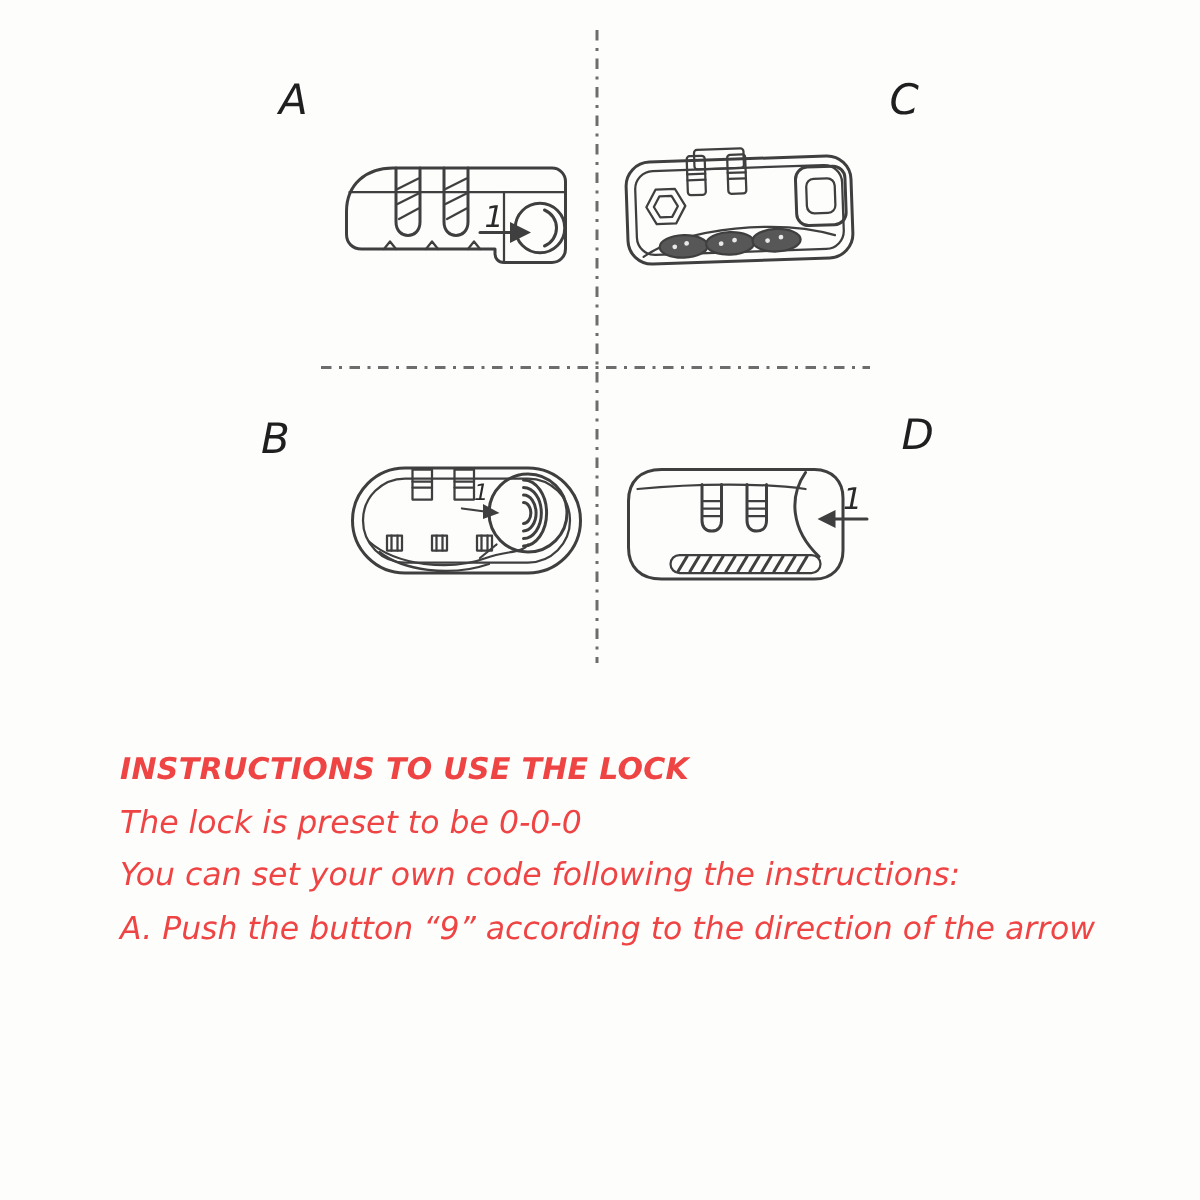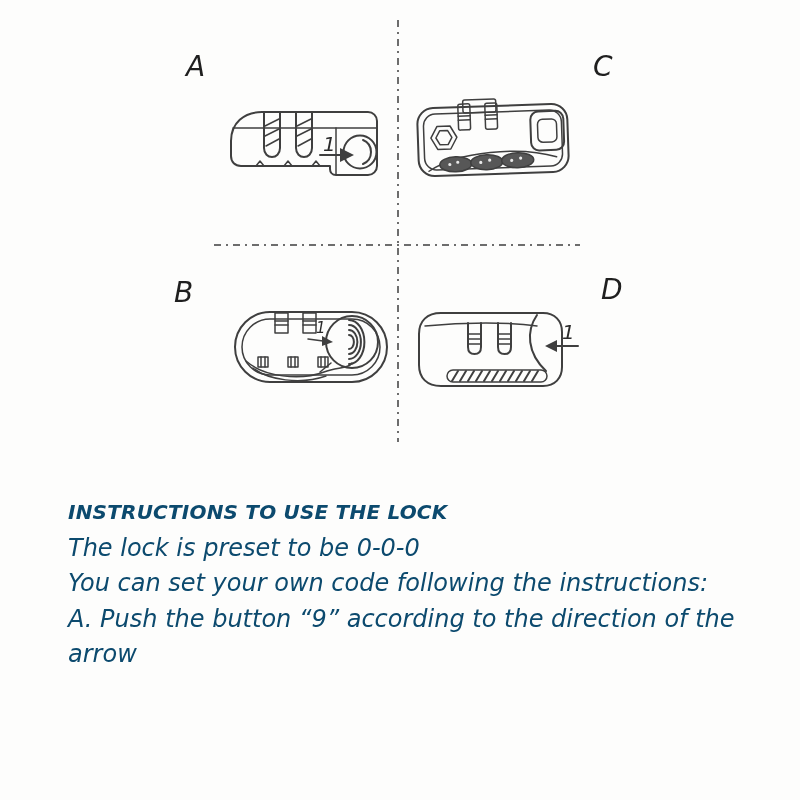--- a/index.html
+++ b/index.html
@@ -23,40 +23,40 @@
     stroke: none;
   }
   svg text.num-label {
     font-family: "DejaVu Sans", sans-serif;
     font-style: italic;
     fill: #2a2a2a;
     stroke: none;
   }
   .instructions {
     position: absolute;
-    left: 68px;
+    left: 80px;
     top: 495px;
     width: 690px;
-    color: #0c4a6e;
+    color: #ef4444;
   }
   .instructions h2 {
     margin: 0;
     font-family: "DejaVu Sans", sans-serif;
     font-style: italic;
     font-weight: bold;
     font-size: 20px;
     line-height: 35.6px;
     letter-spacing: 0.2px;
   }
   .instructions p {
     margin: 0;
     font-family: "DejaVu Sans", sans-serif;
     font-style: italic;
     font-weight: normal;
-    font-size: 24px;
+    font-size: 21px;
     line-height: 35.6px;
   }
 </style>
 </head>
 <body>
 
 <div class="page">
 
   <svg class="figure" width="800" height="460" viewBox="0 0 800 460">
 

